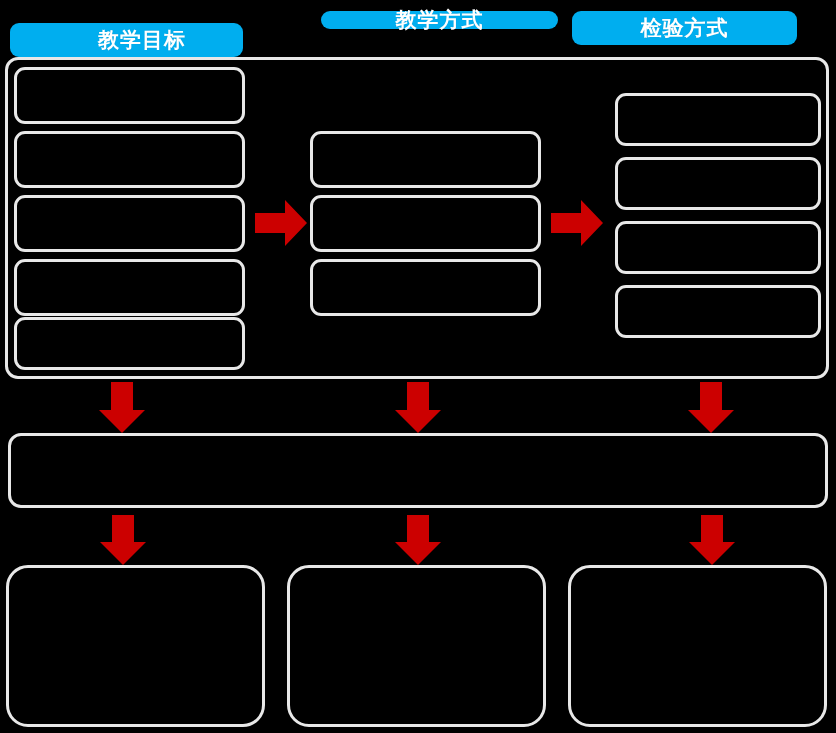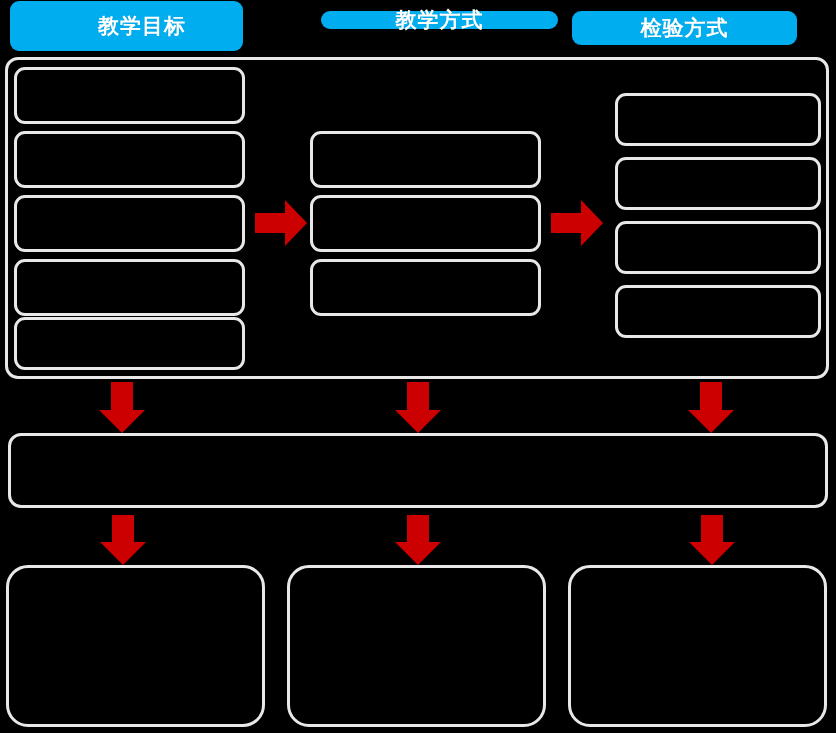--- a/index.html
+++ b/index.html
@@ -62,21 +62,21 @@
   .arrow {
     position: absolute;
   }
   .arrow svg { display: block; }
 </style>
 </head>
 <body>
 
 <div id="canvas">
 
-  <div class="pill" style="left:10px; top:1px; width:233px; height:50px;padding-left:31px;">
+  <div class="pill" style="left:10px; top:23px; width:233px; height:34px;padding-left:31px;">
     <span>教学目标</span>
   </div>
 
   <div class="pill" style="left:311px; top:11px; width:237px; height:18px;margin-left:10px;">
     <span>教学方式</span>
   </div>
 
   <div class="pill" style="left:572px; top:11px; width:225px; height:34px;">
     <span>检验方式</span>
   </div>

